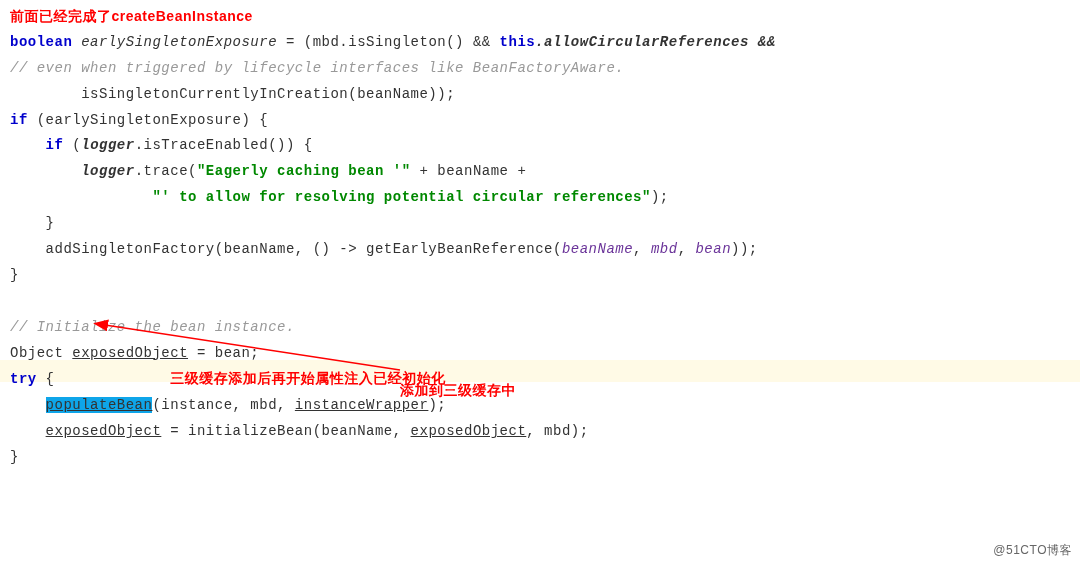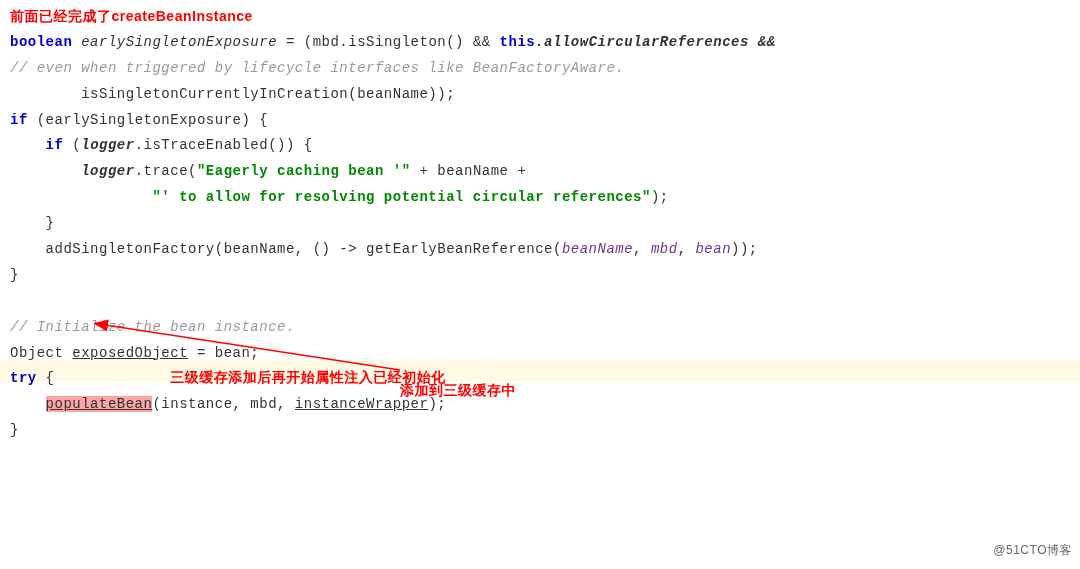--- a/index.html
+++ b/index.html
@@ -22,21 +22,21 @@
       font-size: 14px;
     }
     .comment { color: #999999; font-style: italic; }
     .keyword { color: #0000cc; font-weight: bold; }
     .this-kw { color: #0000cc; font-weight: bold; }
     .var-ital { font-style: italic; color: #333; }
     .string { color: #008800; font-weight: bold; }
     .param { color: #6a3399; font-style: italic; }
     .normal { color: #333; }
     .underline { text-decoration: underline; }
-    .highlight-purple { background-color: #fca5a5; }
+    .highlight-purple { background-color: #0ea5e9; }
     .field { font-style: italic; font-weight: bold; }
     .highlight-band {
       position: absolute;
       left: 0;
       right: 0;
       top: 360px;
       height: 22px;
       background: #fffae6;
       z-index: 0;
     }
@@ -64,21 +64,21 @@
       top: 378px;
       left: 400px;
       color: #ff0000;
       font-family: "Microsoft YaHei", sans-serif;
       font-weight: bold;
       font-size: 14px;
       z-index: 4;
     }
     .inline-annotation {
       color: #ff0000;
-      font-family: Liberation Mono, monospace;
+      font-family: Liberation Serif, serif;
       font-weight: bold;
       font-size: 14px;
     }
     pre { font-family: inherit; white-space: pre; }
   </style>
 </head>
 <body>
 
 <div class="highlight-band"></div>
 
@@ -110,20 +110,21 @@
 <pre> </pre>
 
 <pre><span class="comment">// Initialize the bean instance.</span></pre>
 
 <pre><span class="normal">Object </span><span class="normal underline">exposedObject</span><span class="normal"> = bean;</span></pre>
 
 <pre><span class="keyword">try</span><span class="normal"> {</span><span class="normal">             </span><span class="inline-annotation">三级缓存添加后再开始属性注入已经初始化</span></pre>
 
 <pre><span class="normal">    </span><span class="normal underline highlight-purple">populateBean</span><span class="normal">(instance, mbd, </span><span class="normal underline">instanceWrapper</span><span class="normal">);</span></pre>
 
+<pre><span class="normal">    </span><span class="normal underline">exposedObject</span><span class="normal"> = initializeBean(beanName, </span><span class="normal underline">exposedObject</span><span class="normal">, mbd);</span></pre>
 
 <pre><span class="normal">}</span></pre>
 
 </div>
 
 <svg class="arrow-svg" viewBox="0 0 320 70">
   <defs>
     <marker id="arrowhead" markerWidth="10" markerHeight="8" refX="2" refY="4" orient="auto">
       <polygon points="0 0, 10 4, 0 8" fill="#ff0000"></polygon>
     </marker>

